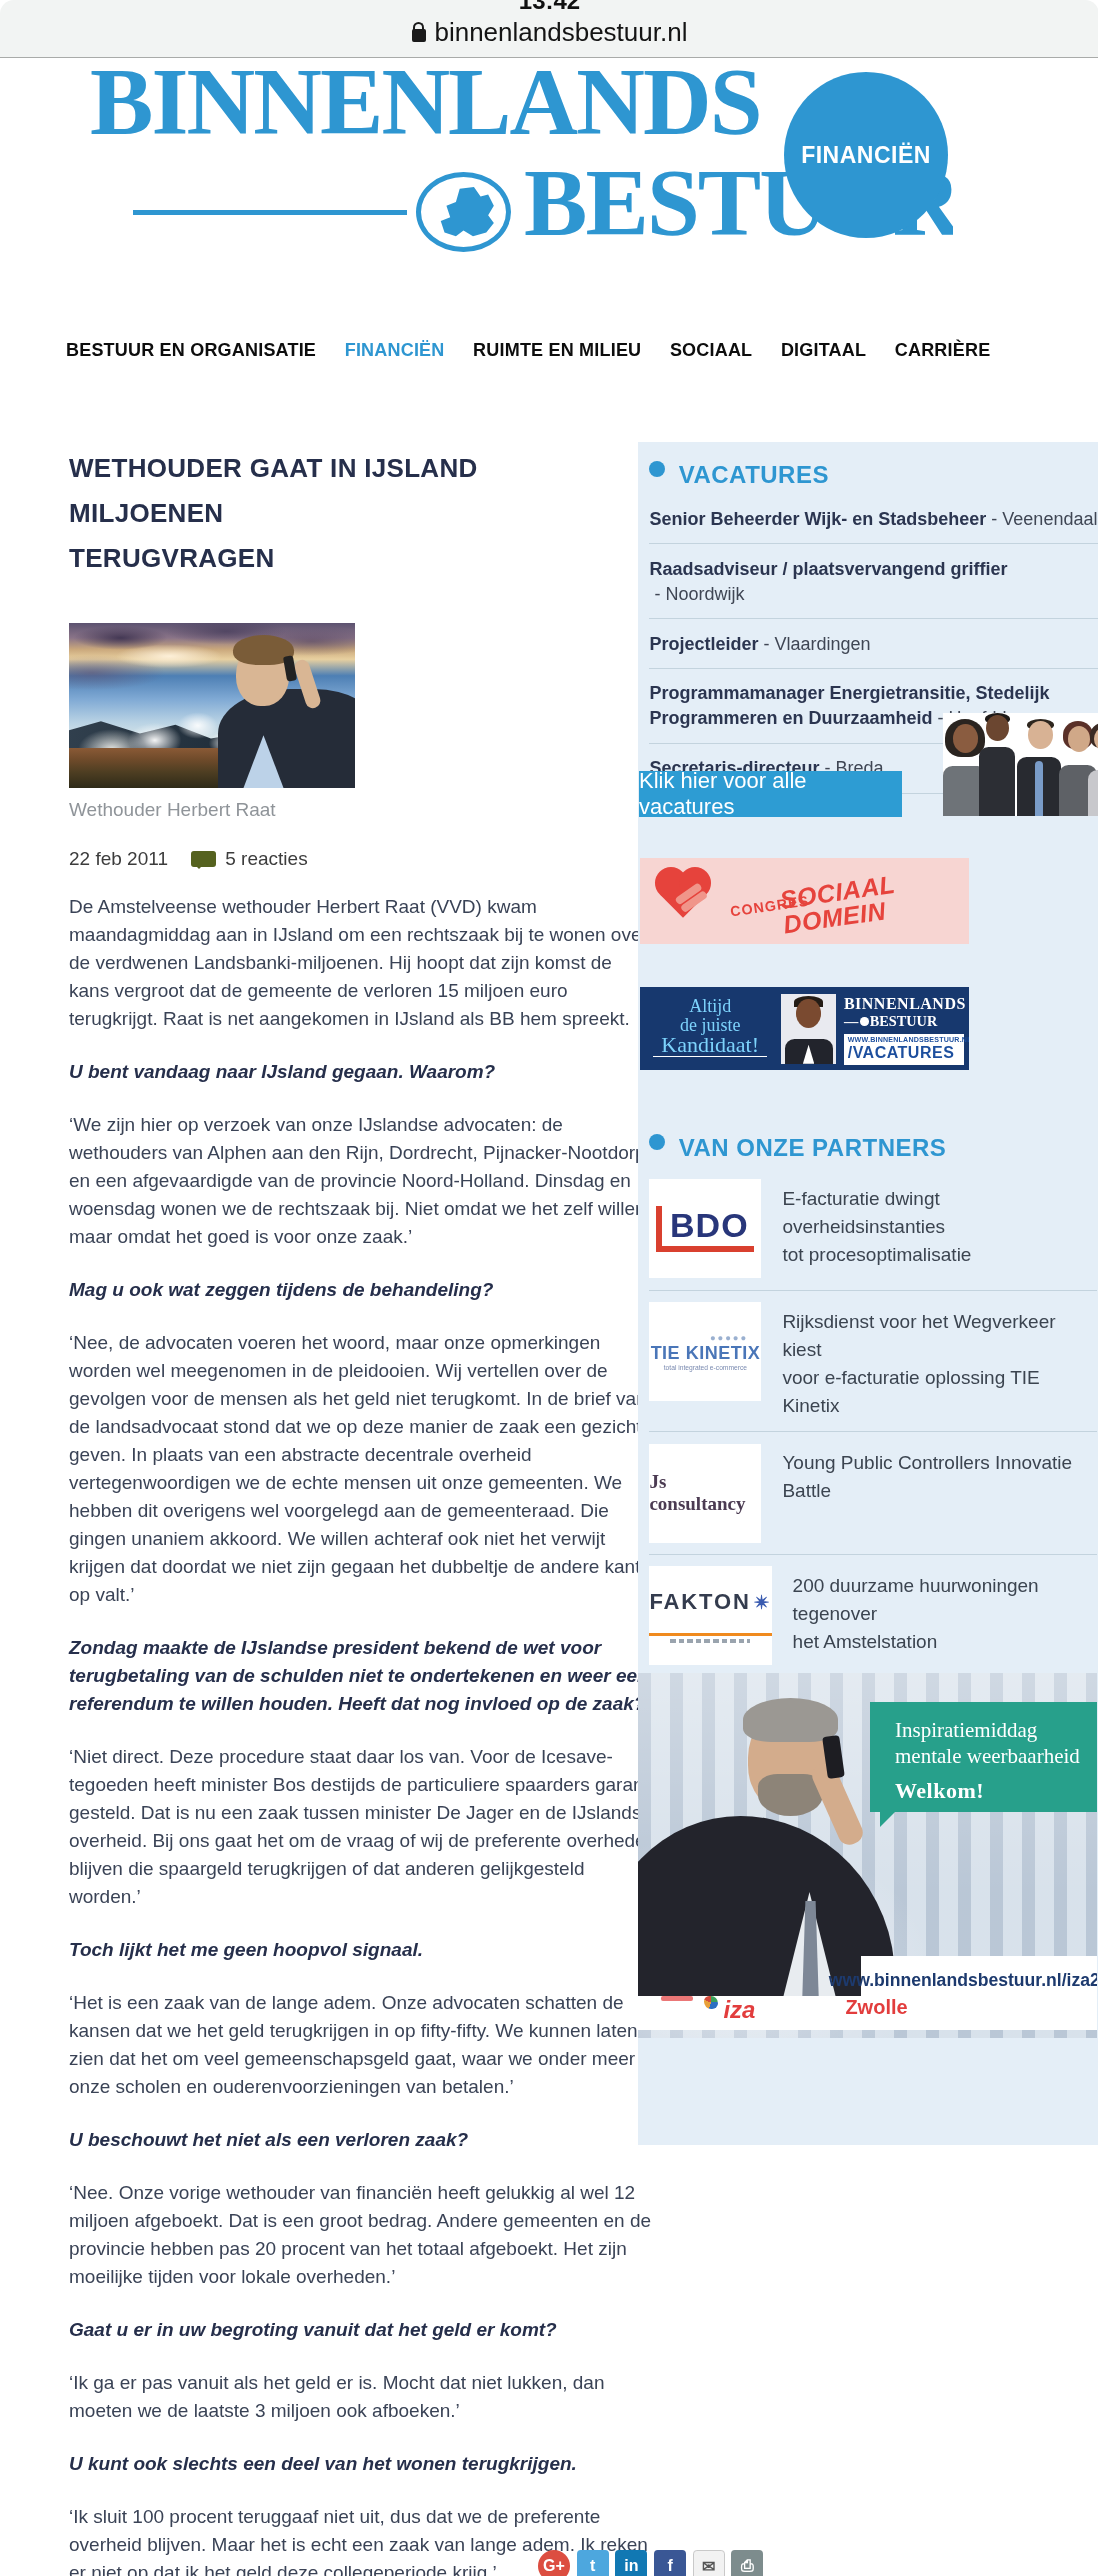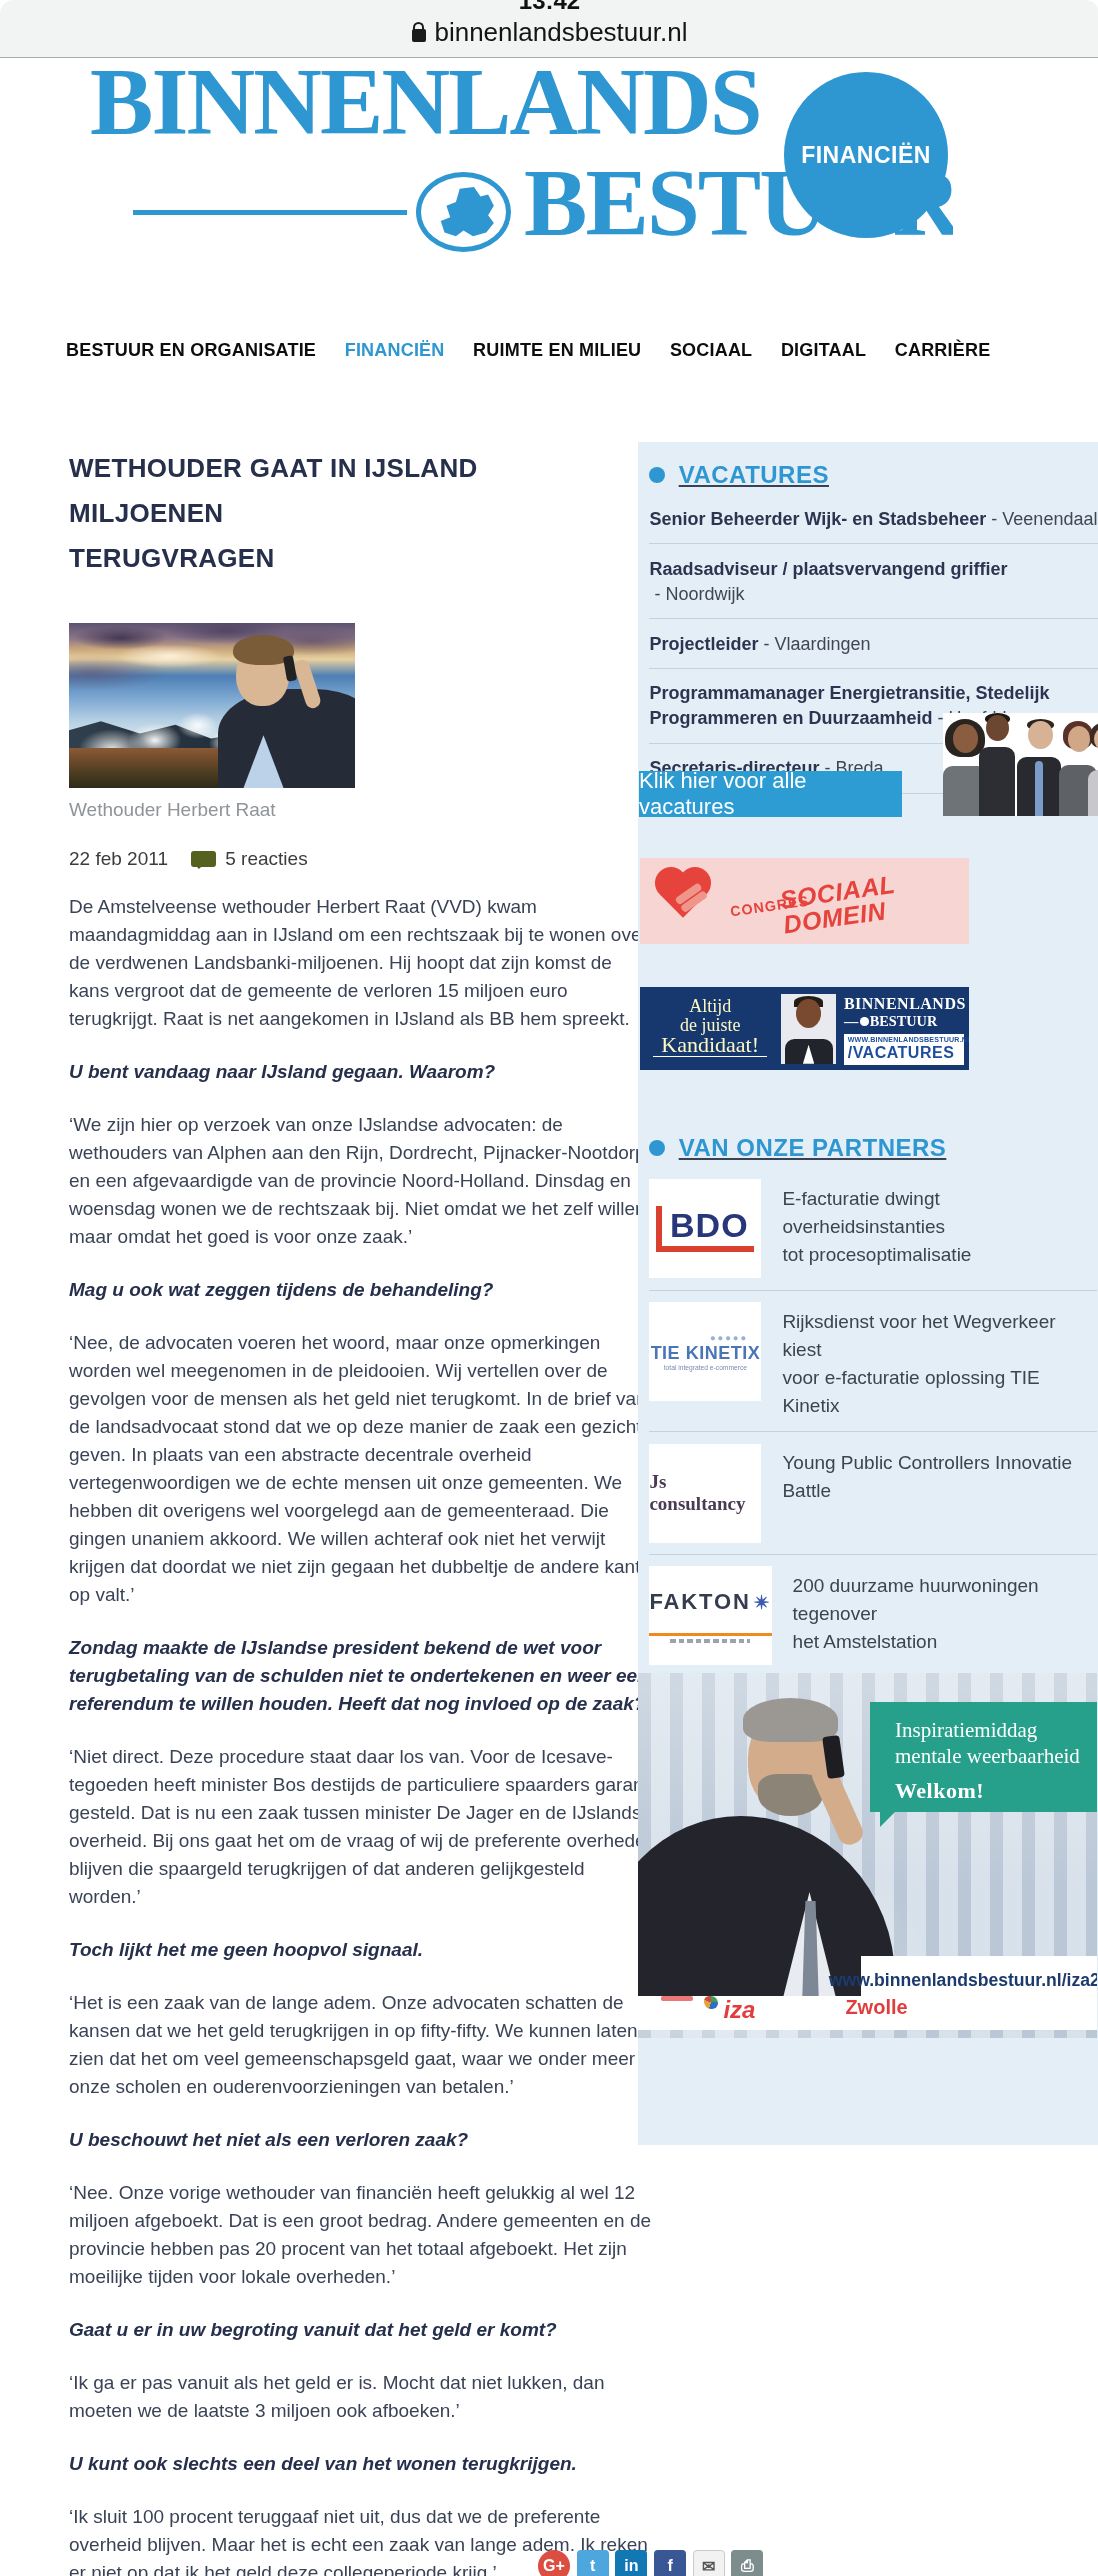--- a/index.html
+++ b/index.html
@@ -75,21 +75,21 @@
   .share{width:32px;height:32px;border-radius:3.8px;display:flex;align-items:center;justify-content:center;
          color:#fff;font-size:16px;font-weight:bold;cursor:pointer;}
   .share.google-plus{background:#dc4e41;border-radius:50%;}
   .share.twitter{background:#4da7de;}
   .share.linkedin{background:#1178b3;}
   .share.facebook{background:#3a5795;}
   .share.mail{background:#f2f2f2;border:1px solid #c9c9c9;color:#555;box-sizing:border-box;}
   .share.print{background:#7d8c8d;}
   
   #sidebar{position:absolute;left:638px;top:442px;width:461px;height:1703px;background:var(--sidebar_bg,#e4eef7);}
-  .sb-head{display:flex;align-items:center;gap:13.3px;margin:19px 0 5.7px 11.4px;text-decoration:underline;}
+  .sb-head{display:flex;align-items:flex-start;gap:13.3px;margin:19px 0 5.7px 11.4px;}
   .sb-dot{width:16px;height:16px;border-radius:50%;background:var(--accent,#2e96d1);}
   .sb-title{font-size:24px;font-weight:bold;color:var(--accent,#2e96d1);letter-spacing:0.5px;}
   #vaclist{margin:0 0 0 11.4px;}
   .vac-row{padding:12.4px 0 11.4px 0;border-bottom:1px solid #c3d3de;font-size:18px;line-height:25px;
            white-space:pre;cursor:pointer;}
   .vac-title{font-weight:bold;color:#2b3550;white-space:pre-line;}
   .vac-loc{color:#3f4654;}
   #vacbtn{position:absolute;left:1px;top:329px;width:263px;height:46px;background:var(--button,#2d9cd3);
           color:#fff;font-size:22px;display:flex;align-items:center;justify-content:center;cursor:pointer;}
   
@@ -109,21 +109,21 @@
   .heart:after{top:-17px;}
   .heart-hand{position:absolute;left:34px;top:32px;width:28.6px;height:7.6px;background:#f0958a;border-radius:3.8px;
               transform:rotate(-35deg);box-shadow:0 9.5px 0 #f0958a;}
   .congres-label{position:absolute;left:90px;top:40px;font-size:14.3px;font-weight:bold;color:var(--red,#e6433c);
                  transform:rotate(-8deg);letter-spacing:1px;}
   .congres-title{position:absolute;left:141px;top:17px;width:181px;font-size:25px;font-weight:bold;font-style:italic;
                  color:var(--red,#e6433c);transform:rotate(-8deg);line-height:25px;letter-spacing:0.5px;}
   
   #navybanner{position:absolute;left:1.9px;top:545px;width:329px;height:83px;background:var(--navy_banner,#17386e);
               overflow:hidden;cursor:pointer;font-family:"Liberation Serif",serif;}
-  .kb-left{position:absolute;left:13.3px;top:9.5px;width:114px;text-align:center;color:#fef9c3;line-height:19px;}
+  .kb-left{position:absolute;left:13.3px;top:9.5px;width:114px;text-align:center;color:#7dd3fc;line-height:19px;}
   .kb-l1,.kb-l2{font-size:18px;}
   .kb-l3{font-size:22px;border-bottom:1.9px solid #fff;padding-bottom:2.9px;}
   .kb-man{position:absolute;left:141px;top:6.7px;width:55px;height:70px;background:#e9eaf0;overflow:hidden;}
   .kb-head{position:absolute;left:15.2px;top:5.7px;width:25px;height:28.6px;background:#7a4a30;border-radius:50%;}
   .kb-hair{position:absolute;left:13.3px;top:1.9px;width:28.6px;height:11.4px;background:#241c16;border-radius:50% 50% 0 0;}
   .kb-body{position:absolute;left:3.8px;bottom:0;width:48px;height:25px;background:#22242c;border-radius:9.5px 9.5px 0 0;}
   .kb-shirt{position:absolute;left:22px;bottom:0;width:11.4px;height:19px;background:#fff;clip-path:polygon(50% 0,100% 100%,0 100%);}
   .kb-right{position:absolute;left:204px;top:7.6px;width:120px;color:#fff;}
   .kb-brand1{font-size:16px;font-weight:bold;letter-spacing:0.5px;}
   .kb-brand2{font-size:14.3px;font-weight:bold;}

